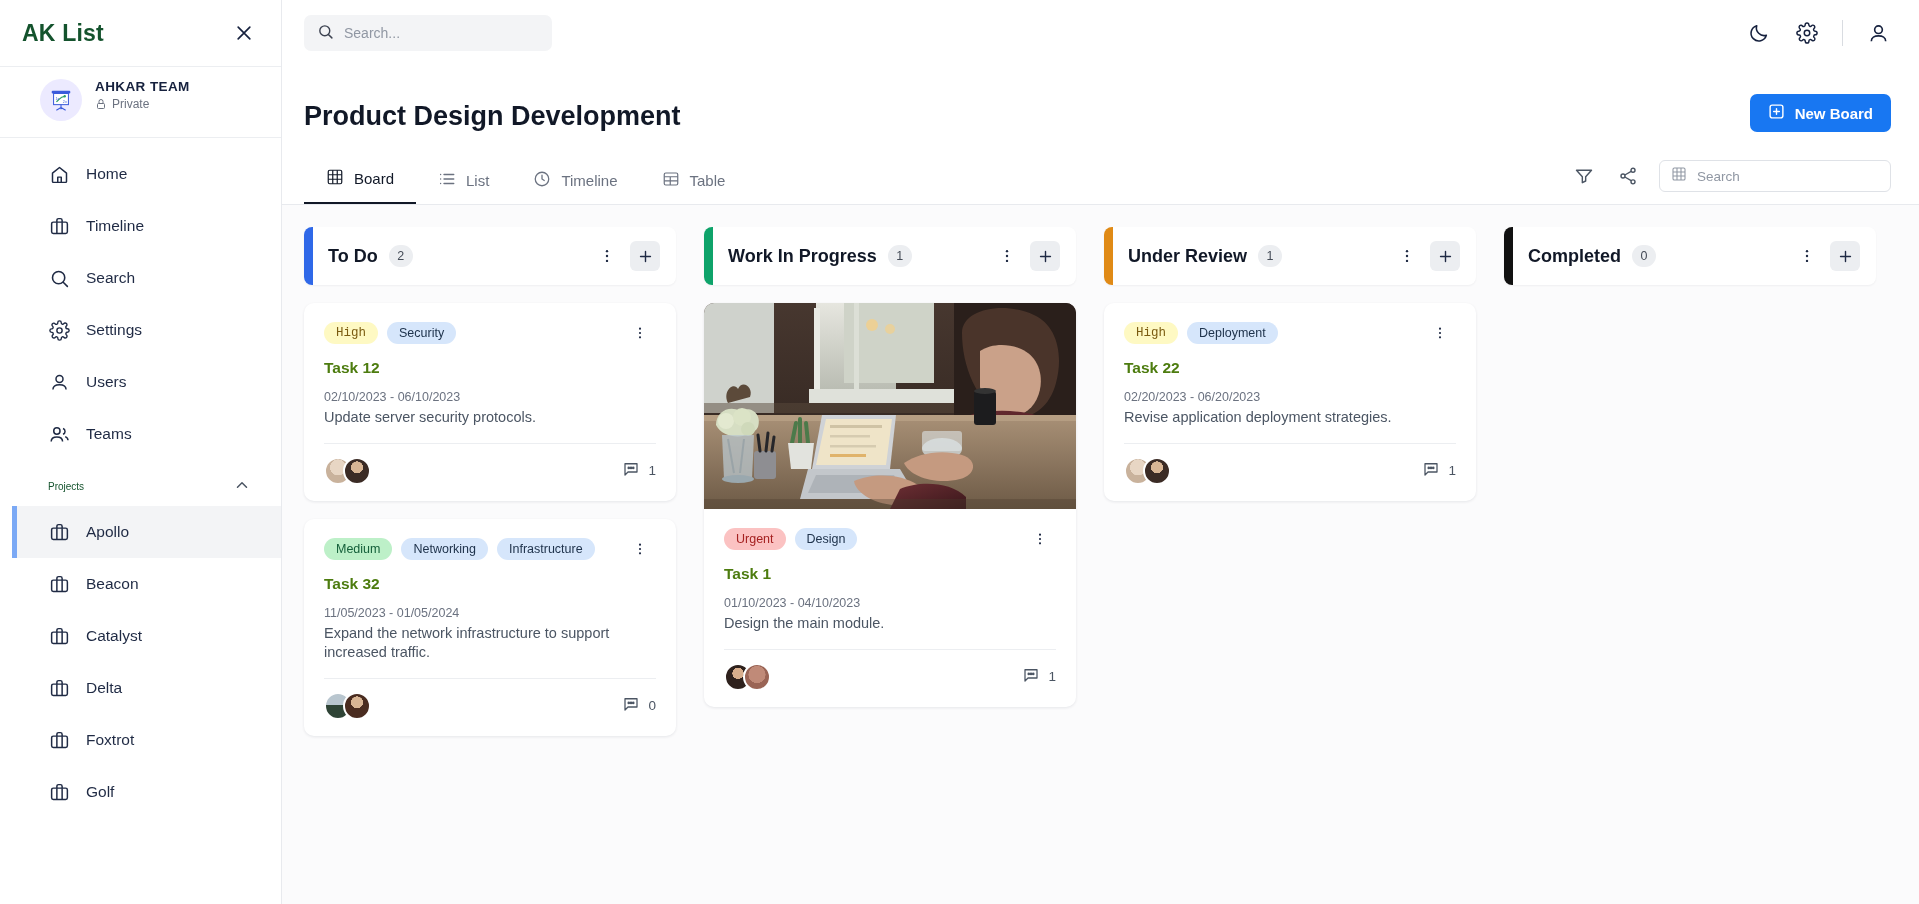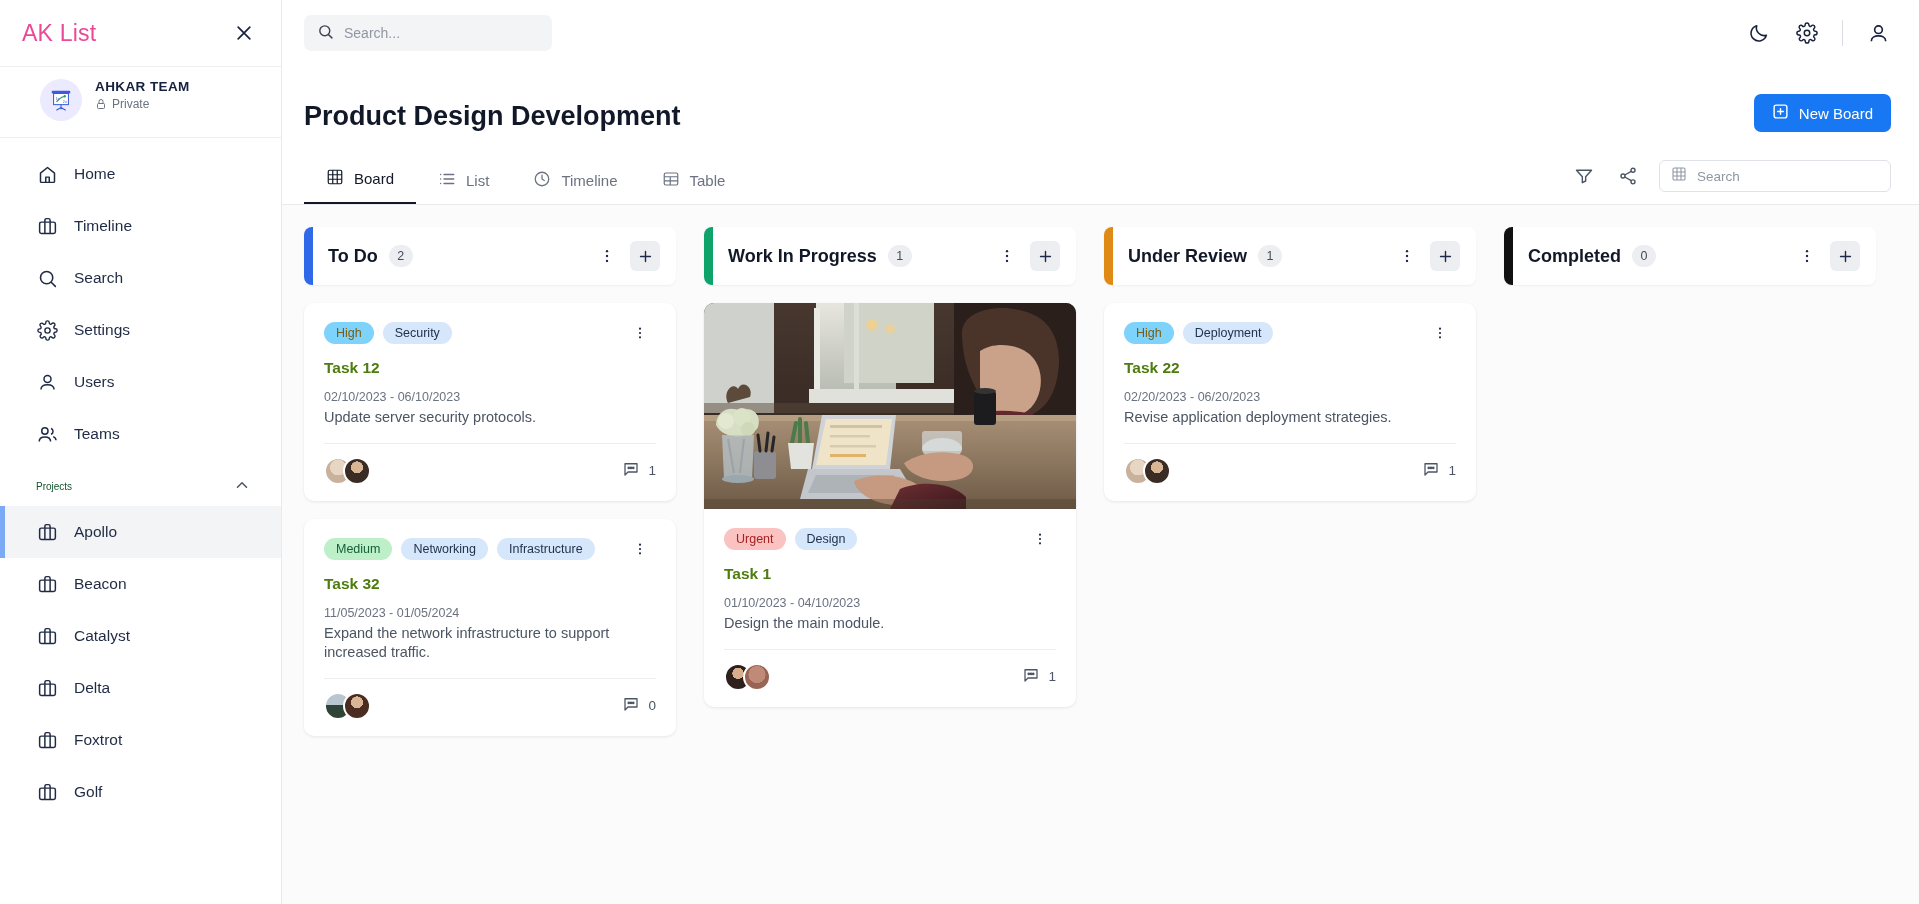--- a/index.html
+++ b/index.html
@@ -16,37 +16,37 @@
     width: 282px; height: 904px;
     background: #ffffff;
     border-right: 1px solid #e8eaee;
     display: flex; flex-direction: column;
     flex: 0 0 282px;
   }
   .sb-top {
     height: 66px; display: flex; align-items: center;
     justify-content: space-between; padding: 0 24px 0 22px;
   }
-  .sb-logo { font-size: 23px; font-weight: 400; color: #ec4899; letter-spacing:.2px; }
+  .sb-logo { font-size: 23px; font-weight: 700; color: #14532d; letter-spacing:.2px; }
   .sb-close { cursor: pointer; width: 26px; height: 26px; display:flex; align-items:center; justify-content:center; }
   .sb-team {
     display: flex; align-items: flex-start; gap: 13px;
     padding: 12px 22px 16px 40px;
     border-top: 1px solid #eceef1;
     border-bottom: 1px solid #eceef1;
   }
   .team-avatar {
     width: 42px; height: 42px; border-radius: 50%;
     background: #eceaff; position: relative; flex: 0 0 42px;
     display:flex;align-items:center;justify-content:center;
   }
   .team-name { font-size: 13.5px; font-weight: 700; color: #16213e; letter-spacing:.4px; }
   .team-priv { display:flex; align-items:center; gap:5px; font-size: 12px; color: #6b7280; margin-top:3px;}
 
-  .nav { padding-top: 10px; overflow: hidden; }
+  .nav { padding-top: 10px; overflow: hidden; padding-left: 12px; }
   .nav-item {
     display: flex; align-items: center; gap: 16px;
     height: 52px; padding-left: 36px; cursor: pointer;
     color: #1f2a44; font-size: 15.5px;
     position: relative;
   }
   .nav-item.active { background: #f3f4f6; }
   .nav-item.active::before {
     content:""; position:absolute; left:0; top:0; bottom:0; width:5px; background:#7ba9f5;
   }
@@ -78,21 +78,21 @@
   .vdiv { width:1px; height:26px; background:#d9dce1; }
 
   .title-row {
     display: flex; align-items: flex-end; justify-content: space-between;
     padding: 28px 28px 22px 22px;
   }
   .page-title { font-size: 27px; font-weight: 600; color: #111827; }
   .new-board-btn {
     background: #1877f2; color: #fff; border: none; border-radius: 7px;
     height: 38px; padding: 0 18px; display: flex; align-items: center; gap: 10px;
-    font-size: 15px; font-weight: 400; cursor: pointer; font-family: inherit;
+    font-size: 15px; font-weight: 700; cursor: pointer; font-family: inherit;
   }
 
   .tabs-row {
     display: flex; align-items: center; justify-content: space-between;
     border-bottom: 1px solid #e8eaee; padding: 0 28px 0 22px;
   }
   .tabs { display: flex; align-items: flex-end; gap: 0; }
   .tab {
     display: flex; align-items: center; gap: 10px;
     padding: 14px 22px 13px 22px; cursor: pointer;
@@ -142,21 +142,21 @@
     box-shadow: 0 1px 3px rgba(16,24,40,.09);
     cursor: pointer;
   }
   .card.with-image { padding: 0; overflow: hidden; }
   .card-photo { width: 100%; height: 206px; display:block; }
   .card-body { padding: 18px 20px 16px 20px; }
   .tag-row { display: flex; align-items: center; gap: 9px; }
   .tag {
     border-radius: 999px; padding: 4px 12px; font-size: 12.5px; font-weight: 500;
   }
-  .tag.high { background: #7dd3fc; color: #7a5b10; }
+  .tag.high { background: #fef9c3; color: #7a5b10; font-family: Liberation Mono, monospace; }
   .tag.medium { background: #bdf0c8; color: #15603a; }
   .tag.urgent { background: #fbc2c2; color: #a52121; }
   .tag.plain { background: #d6e6fb; color: #20344d; }
   .tag-sp { flex: 1; }
   .card-title { font-size: 15.5px; font-weight: 700; color: #4d7c0f; margin-top: 14px; }
   .card-dates { font-size: 12.5px; color: #6b7280; margin-top: 13px; }
   .card-desc { font-size: 14.5px; color: #4b5563; margin-top: 4px; line-height: 1.35; }
   .card-foot {
     margin-top: 15px; border-top: 1px solid #eceef1; padding-top: 13px;
     display: flex; align-items: center;

